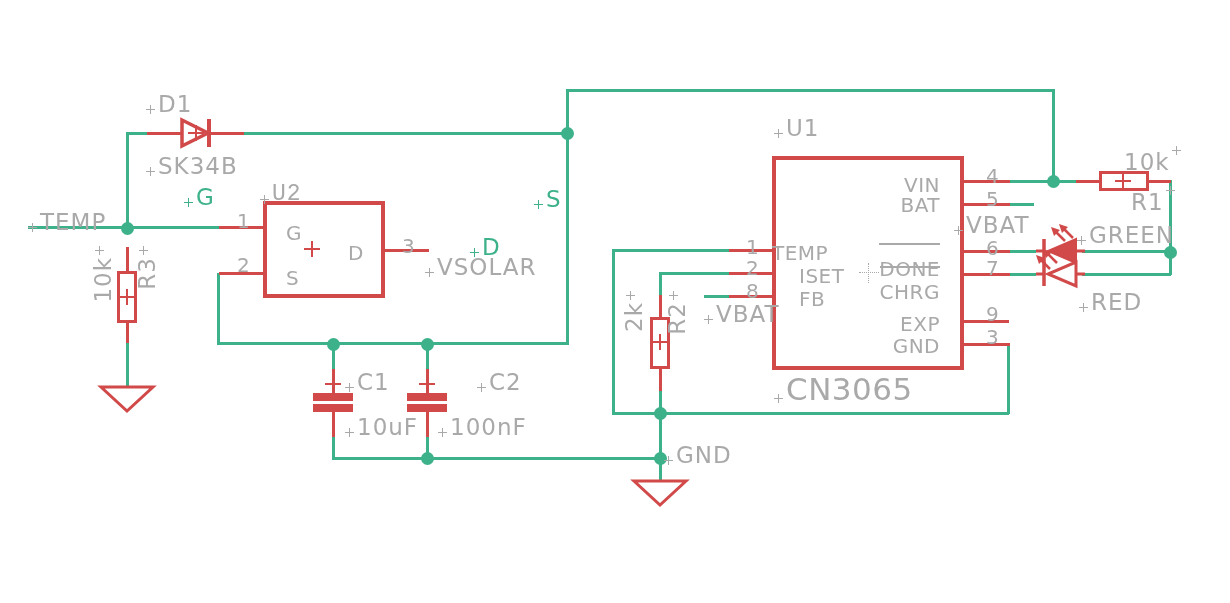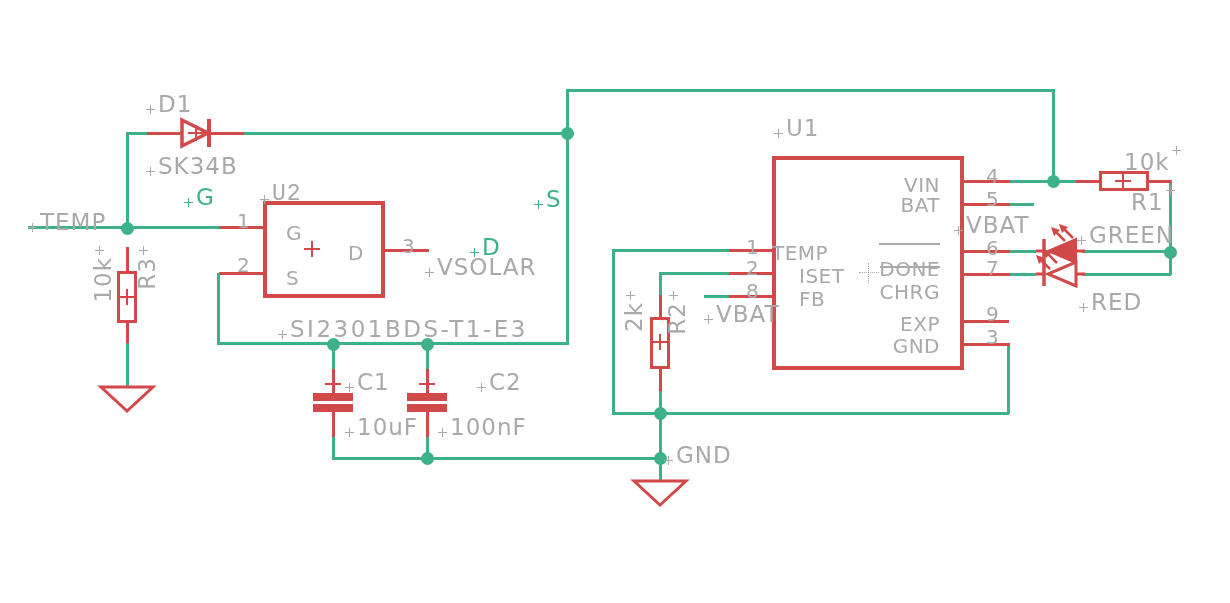--- a/index.html
+++ b/index.html
@@ -180,22 +180,22 @@
   <div class="lbl net" style="left:546px;top:188px;"><span class="h"></span><span>S</span></div>
   <div class="lbl net" style="left:482px;top:236px;"><span class="h"></span><span>D</span></div>
   <div class="lbl" style="left:437px;top:256px;"><span class="h"></span><span>VSOLAR</span></div>
   <div class="lbl" style="left:716px;top:303px;"><span class="h"></span><span>VBAT</span></div>
   <div class="lbl" style="left:966px;top:214px;"><span class="h"></span><span>VBAT</span></div>
   <div class="lbl" style="left:676px;top:444px;"><span class="h"></span><span>GND</span></div>
 
   <div class="lbl" style="left:158px;top:93px;"><span class="h"></span><span>D1</span></div>
   <div class="lbl" style="left:158px;top:155px;"><span class="h"></span><span>SK34B</span></div>
   <div class="lbl" style="left:272px;top:183px;font-family:Liberation Mono, monospace;"><span class="h"></span><span>U2</span></div>
-  <div class="lbl ls2" style="left:290px;top:318px;"><span class="h"></span><span>SI2301BDS-T1-E3</span></div>
   <div class="lbl" style="left:786px;top:117px;text-align:center;"><span class="h"></span><span>U1</span></div>
+  <div class="lbl big" style="left:786px;top:374px;"><span class="h"></span><span>CN3065</span></div>
   <div class="lbl" style="left:1124px;top:151px;"><span class="h tr"></span><span>10k</span></div>
   <div class="lbl" style="left:1131px;top:191px;"><span class="h tr"></span><span>R1</span></div>
   <div class="lbl" style="left:92px;top:257px;">
       <span class="h tp"></span>
       <span class="vt">10k</span>
     </div>
   <div class="lbl" style="left:136px;top:257px;">
       <span class="h tp"></span>
       <span class="vt">R3</span>
     </div>

